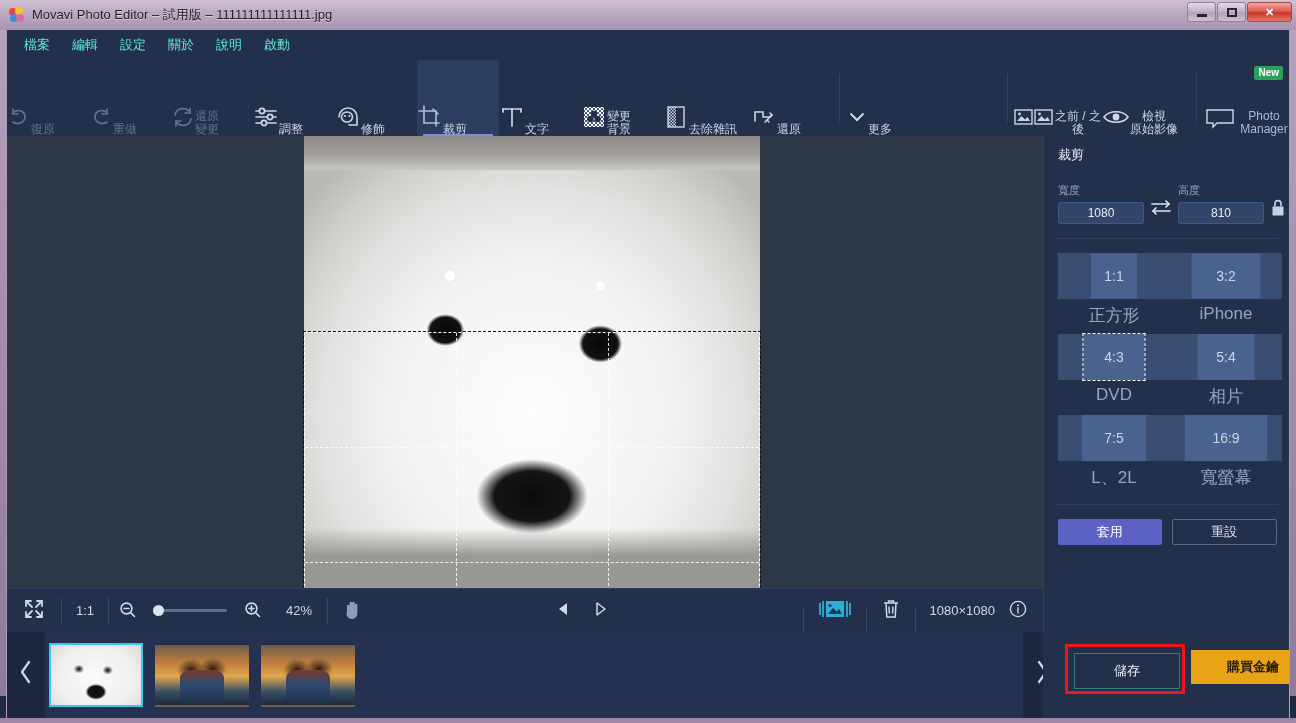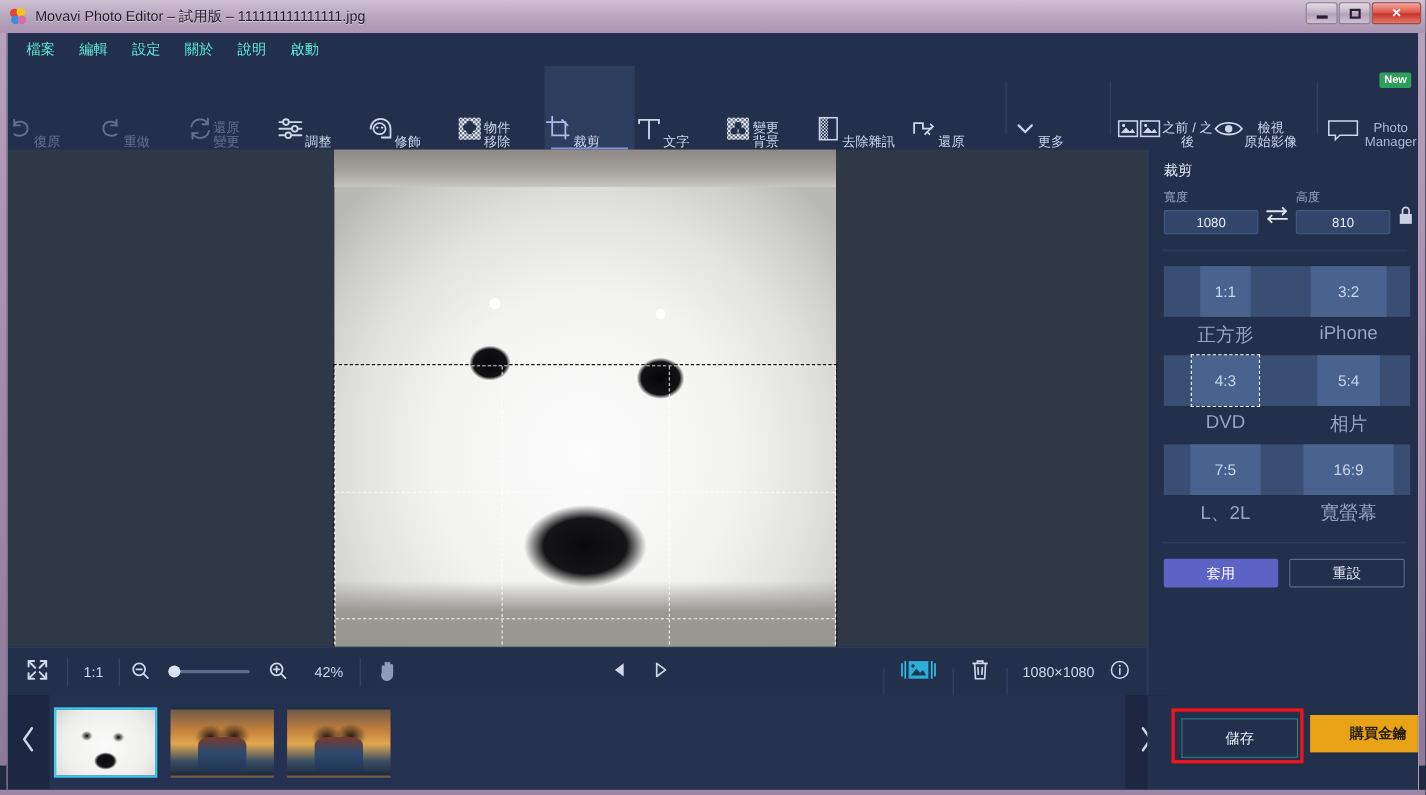--- a/index.html
+++ b/index.html
@@ -209,21 +209,21 @@
 
   
   .sidebar {
     position: absolute; left: 1036px; top: 106px; width: 248px; height: 496px;
     background: #22304c; border-left: 1px solid #35425e;
   }
   .sb-title {
     font-size: 13px; color: #e4eaf5; padding: 10px 0 8px 14px;
   }
   .sb-fields { display: flex; align-items: flex-end; padding: 0 10px 0 14px; gap: 6px; }
-  .field { display: flex; flex-direction: column; }
+  .field { display: flex; flex-direction: column; margin-top: 11px; }
   .field label { font-size: 11px; color: #97a4bd; margin-bottom: 4px; }
   .field input {
     width: 86px; height: 22px; background: #33456b; border: 1px solid #3e5party;
     border: 1px solid #3e5party; border-radius: 2px;
     color: #e6ecf7; font-size: 12px; text-align: center;
     font-family: "Liberation Sans", sans-serif;
     border: 1px solid #405a86;
   }
   .swap-btn { margin-bottom: 3px; color: #dbe3f0; cursor: default; }
   .lock-btn { margin-bottom: 2px; color: #c8d2e4; cursor: default; }
@@ -380,37 +380,20 @@
           <svg class="ico" width="26" height="26" viewBox="0 0 26 26" fill="none" stroke="#ccd6e8" stroke-width="1.6" stroke-linecap="round">
             <path d="M4 13 A9 9 0 1 1 22 13 L22 21 L14 21"></path>
             <ellipse cx="12" cy="13" rx="5.5" ry="5"></ellipse>
             <circle cx="10" cy="12" r="1.1" fill="#ccd6e8" stroke="none"></circle>
             <circle cx="14.4" cy="12" r="1.1" fill="#ccd6e8" stroke="none"></circle>
           </svg>
         </div>
         <div class="tlabel">修飾</div>
       </div>
 
-      <div class="tool">
-        <div class="ticon">
-          <svg class="ico" width="26" height="26" viewBox="0 0 26 26">
-            <defs>
-              <pattern id="chk1" width="4" height="4" patternUnits="userSpaceOnUse">
-                <rect width="4" height="4" fill="#ffffff"></rect>
-                <rect width="2" height="2" fill="#4d5e7e"></rect>
-                <rect x="2" y="2" width="2" height="2" fill="#4d5e7e"></rect>
-              </pattern>
-            </defs>
-            <rect x="3" y="3" width="20" height="20" fill="url(#chk1)"></rect>
-            <path d="M13 6 a3 3 0 0 1 3 3 a3 3 0 0 1 3 3 a3 3 0 0 1 -3 3 a3 3 0 0 1 -3 3 a3 3 0 0 1 -3 -3 a3 3 0 0 1 -3 -3 a3 3 0 0 1 3 -3 a3 3 0 0 1 3 -3 z" fill="#22304c"></path>
-          </svg>
-        </div>
-        <div class="tlabel">物件
-移除</div>
-      </div>
 
       <div class="tool active">
         <div class="ticon">
           <svg class="ico" width="26" height="26" viewBox="0 0 26 26" fill="none" stroke="#aebbe8" stroke-width="1.6" stroke-linecap="round">
             <path d="M7 2 L7 19 L22 19"></path>
             <path d="M2 7 L19 7 L19 22"></path>
             <path d="M16 5 L21 10"></path>
           </svg>
         </div>
         <div class="tlabel">裁剪</div>

